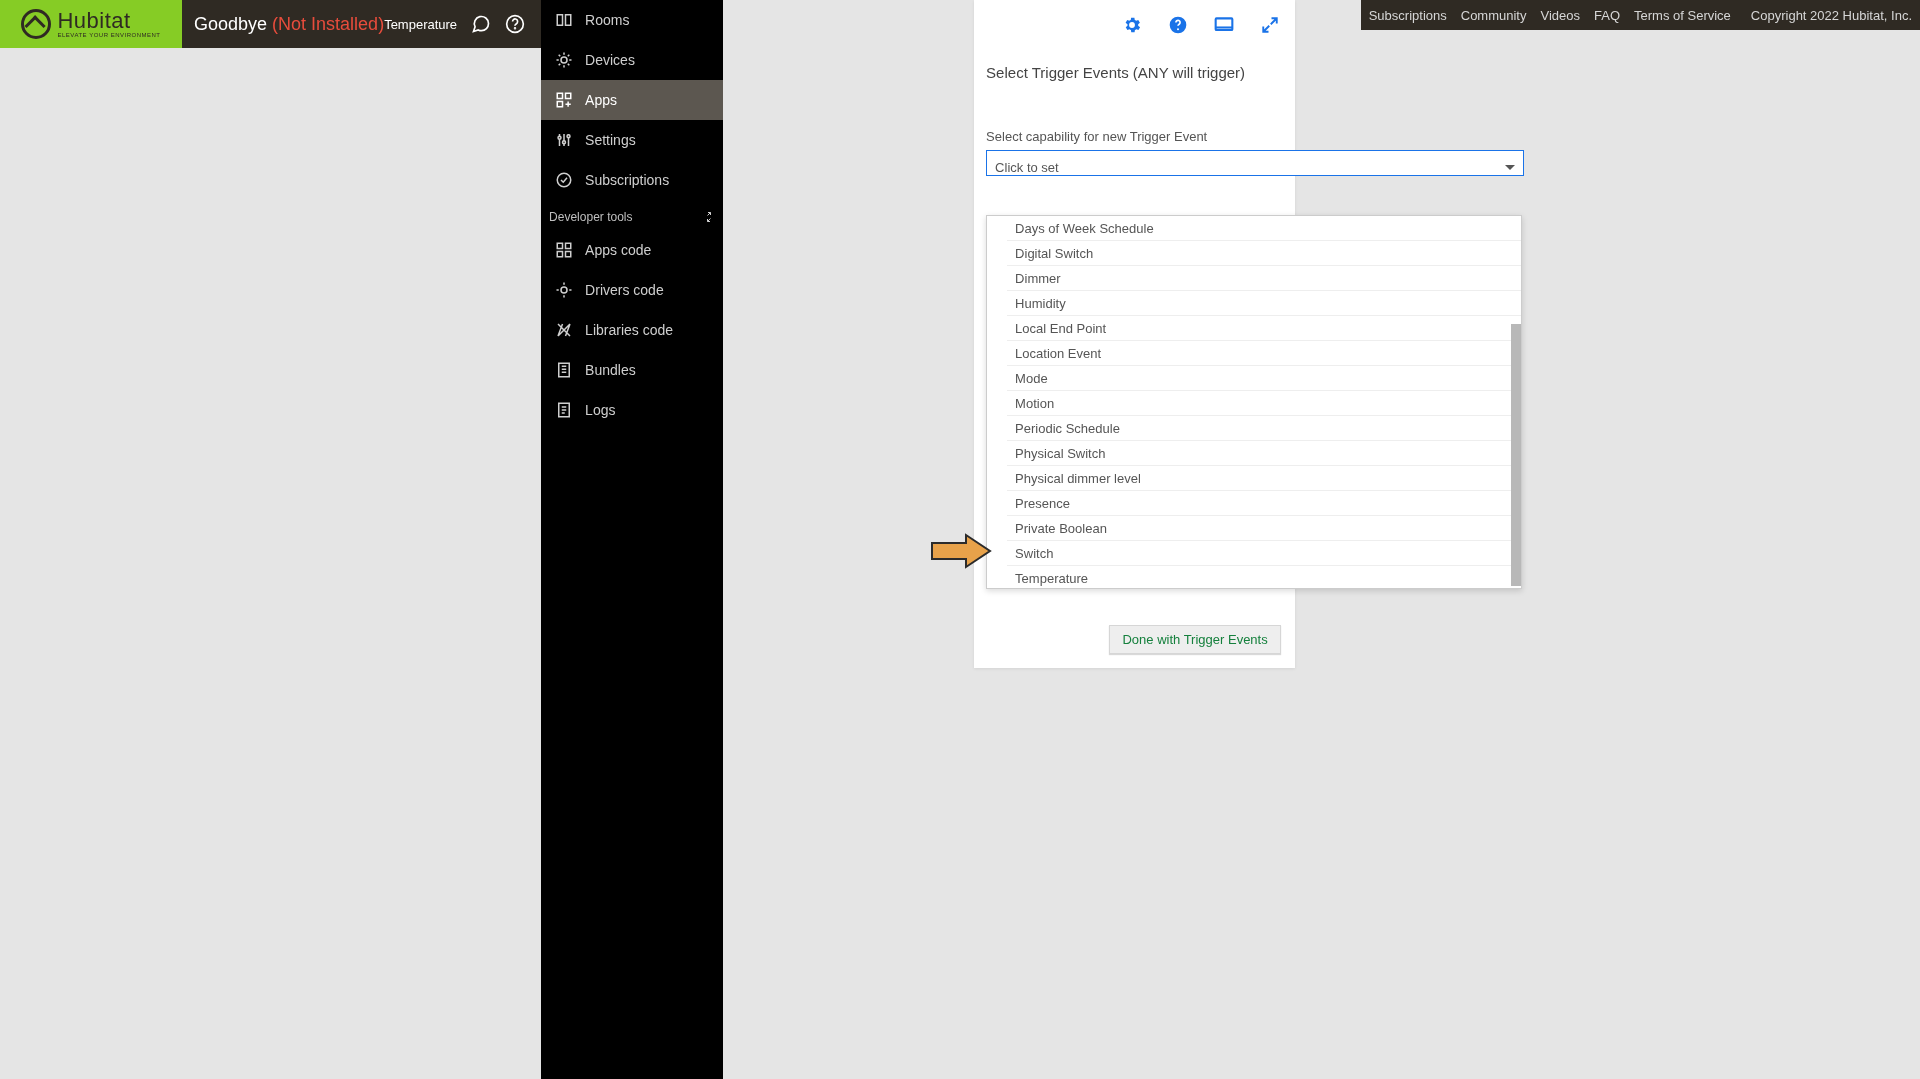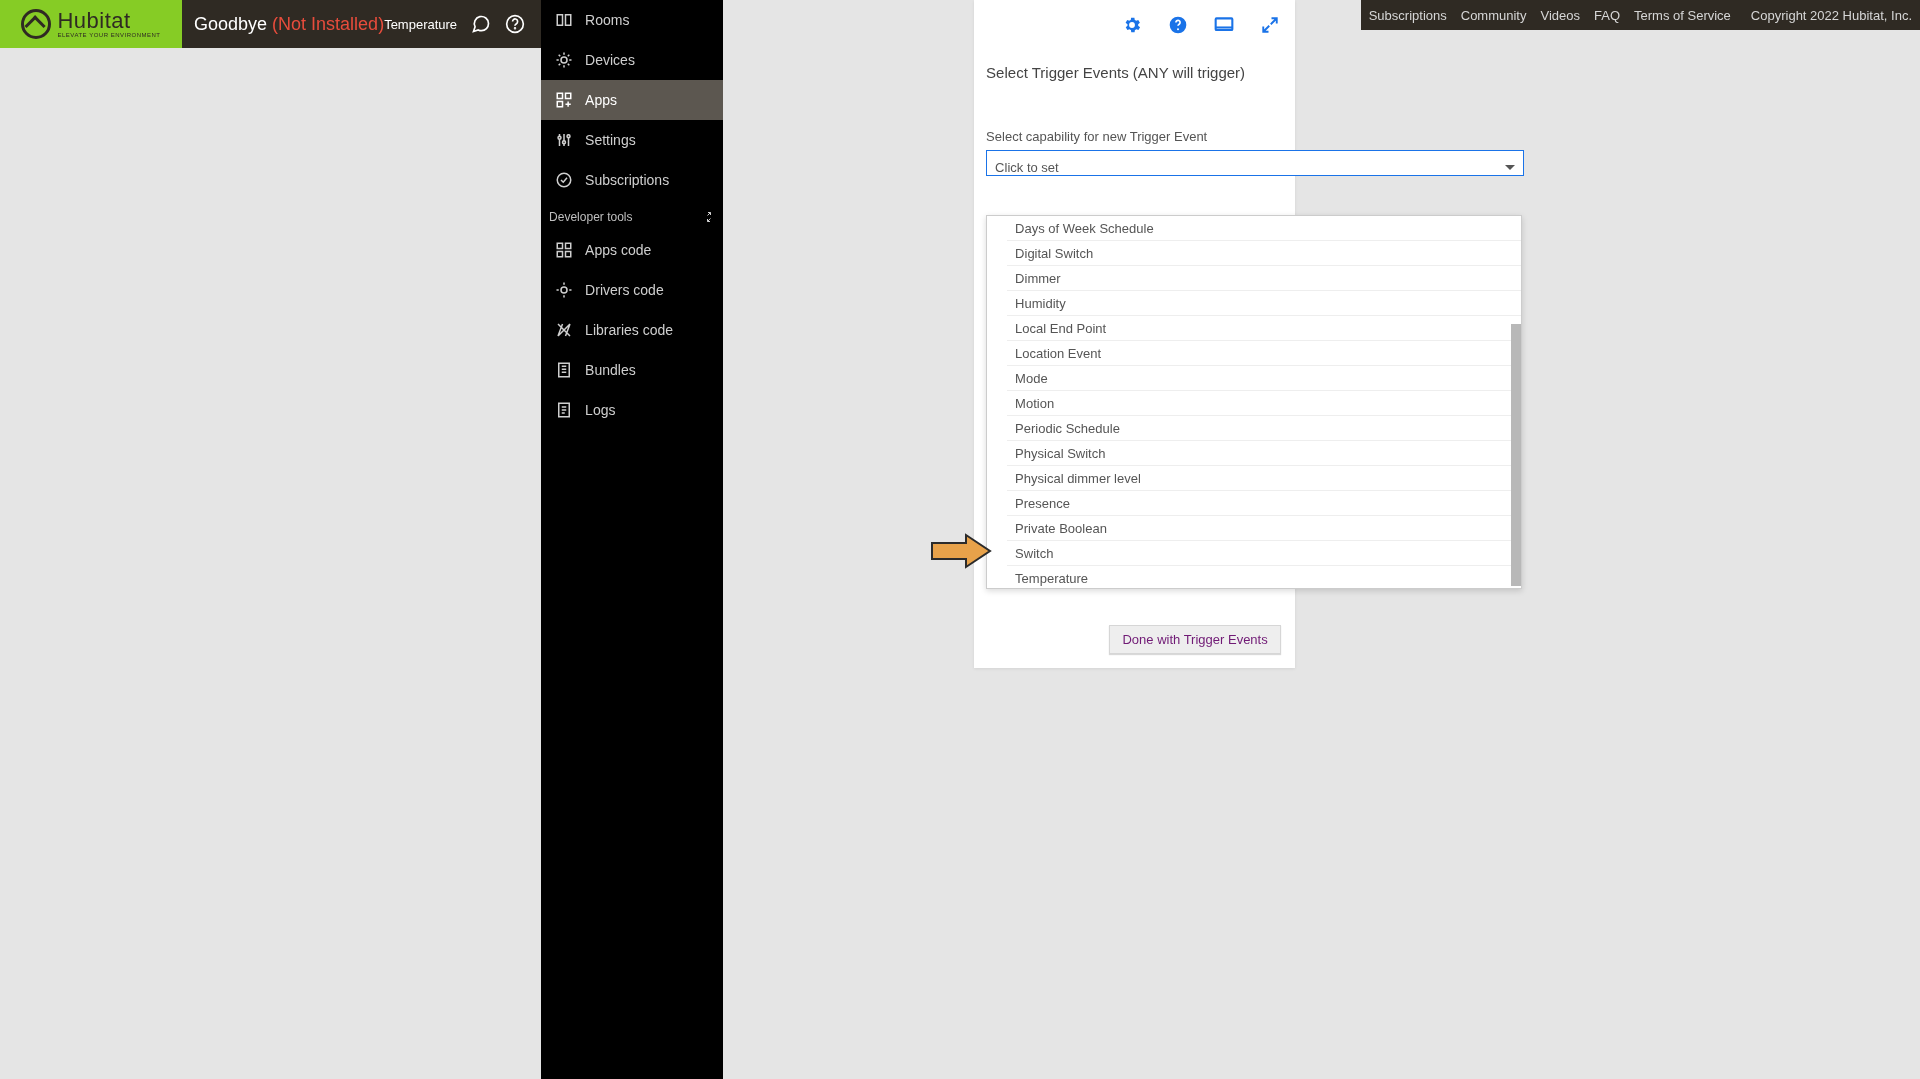--- a/index.html
+++ b/index.html
@@ -26,21 +26,21 @@
 .card-tools { position:absolute; top:14px; right:14px; display:flex; gap:24px; }
 .card-tools .tool { width:22px; height:22px; color:#1a73e8; display:flex; align-items:center; justify-content:center; cursor:pointer; }
 .section-title { padding: 64px 0 0 12px; font-size:15px; color:#444; }
 .field-label { padding: 48px 0 6px 12px; font-size:13px; color:#555; }
 .select { margin-left:12px; width:538px; height:26px; border:1px solid #1a73e8; background:#fff; display:flex; align-items:center; justify-content:space-between; padding:8px 8px 0 8px; cursor:pointer; font-size:13px; color:#555; }
 .select .caret { width:0; height:0; border-left:5px solid transparent; border-right:5px solid transparent; border-top:5px solid #555; }
 .dropdown { position:absolute; left:263px; top:215px; width:536px; background:#fff; border:1px solid #ccc; box-shadow:0 2px 6px rgba(0,0,0,0.15); max-height:374px; overflow:hidden;padding-left:20px; }
 .dropdown-inner { overflow-y:auto; max-height:374px; }
 .dropdown-item { height:25px; padding:0 8px; font-size:13px; color:#555; display:flex; align-items:center; border-bottom:1px solid #eee; cursor:pointer; }
 .dropdown-scrollbar { position:absolute; right:0; top:108px; width:10px; height:262px; background:#b8b8b8; }
-.done-btn { position:absolute; right:14px; bottom:14px; background:#eeeeee; border:1px solid #d6d6d6; padding:6px 12px; font-size:13px; color:#701a75; cursor:pointer; box-shadow: 0 1px 1px rgba(0,0,0,0.15);}
+.done-btn { position:absolute; right:14px; bottom:14px; background:#eeeeee; border:1px solid #d6d6d6; padding:6px 12px; font-size:13px; color:#15803d; cursor:pointer; box-shadow: 0 1px 1px rgba(0,0,0,0.15);}
 .arrow { position:absolute; left:207px; top:533px; }
 .footer { height:30px; background:#2f2a23; color:#d6d6d6; display:flex; align-items:center; padding:0 8px; font-size:13px; }
 .footer .left a { color:#d6d6d6; text-decoration:none; margin-right:14px; }
 .footer .right { margin-left:auto; display:flex; gap:20px; }
 svg { display:block; }
 </style>
 </head>
 <body>
 
 <div class="app">

